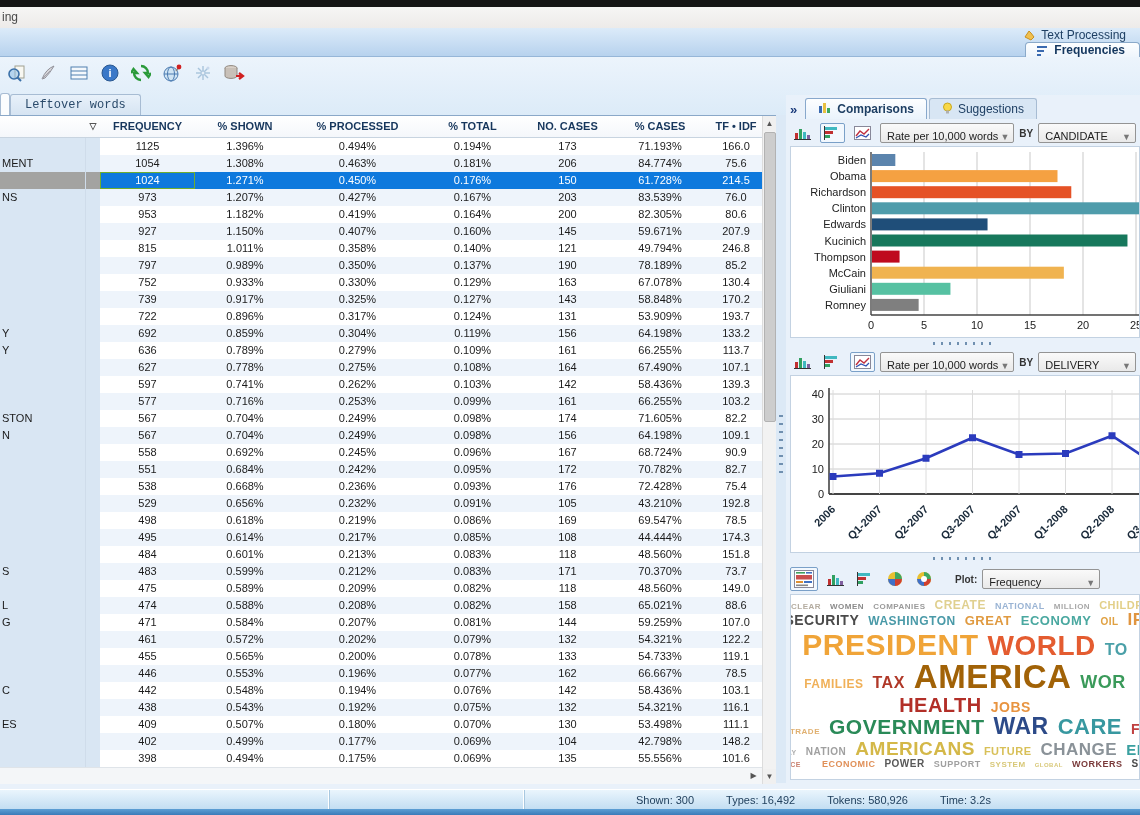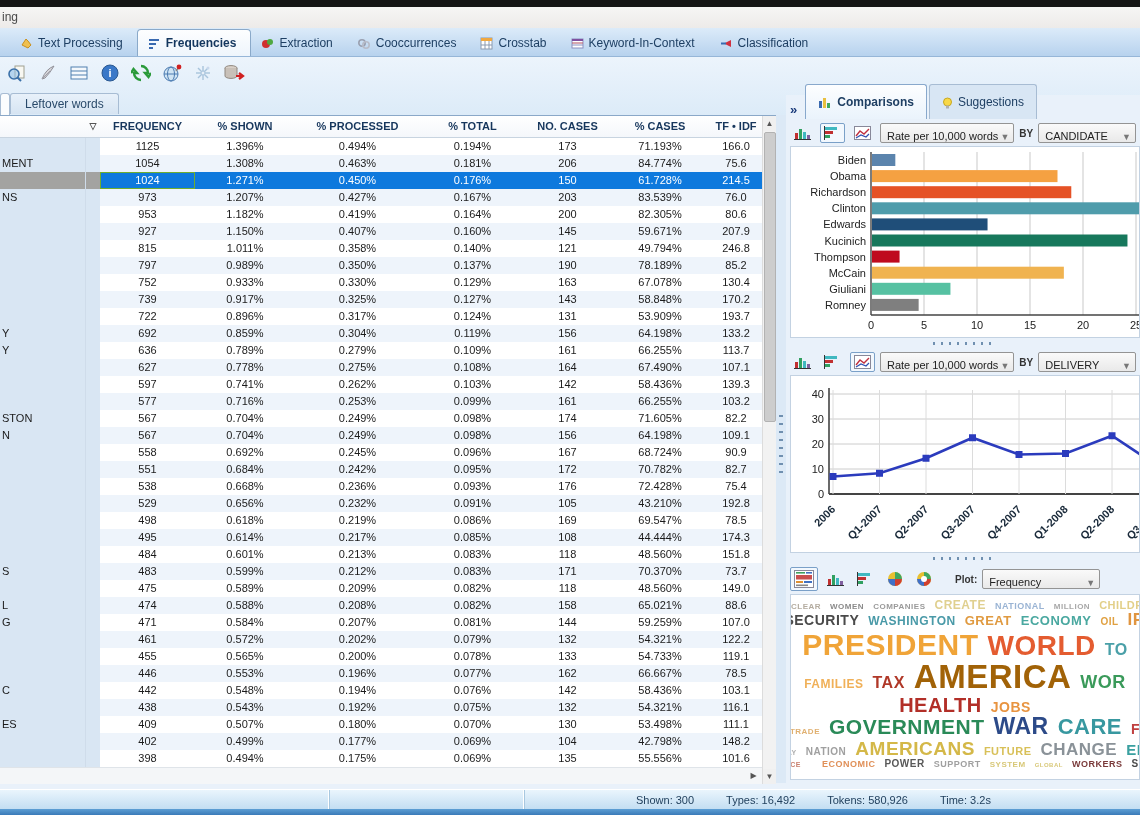--- a/index.html
+++ b/index.html
@@ -4,32 +4,32 @@
 <style>
   * { margin:0; padding:0; box-sizing:border-box; }
   html,body { width:1140px; height:815px; overflow:hidden; font-family:"Liberation Sans",sans-serif; }
   #app { position:relative; width:1140px; height:815px; background:#e9f1fa; }
 
   
   .top-black { position:absolute; left:0; top:0; width:1140px; height:7px; background:#151515; }
   .titlebar { position:absolute; left:0; top:7px; width:1140px; height:24px; background:linear-gradient(#f6f5f4,#eceae8); border-bottom:1px solid #d8d6d4; color:#4a4a4a; font-size:12px; line-height:20px; padding-left:2px; }
 
   
-  .tabbar { position:absolute; left:0; top:28px; width:1140px; height:29px; background:linear-gradient(#dcebf9,#b7d2ee); border-bottom:1px solid #96b6d8; display:flex; align-items:flex-end; padding-left:10px; }
+  .tabbar { position:absolute; left:0; top:28px; width:1140px; height:29px; background:linear-gradient(#dcebf9,#b7d2ee); border-bottom:1px solid #96b6d8; display:flex; align-items:flex-end; padding-left:10px;flex-direction:column; }
   .mtab { display:flex; align-items:center; gap:5px; height:26px; padding:0 14px 0 10px; font-size:12px; color:#1e3f63; cursor:default; }
   .mtab.active { background:linear-gradient(#fdfeff,#eef5fc); border:1px solid #8aa9c9; border-bottom:none; border-radius:4px 4px 0 0; height:27px; font-weight:bold; color:#13365e; }
   .mtab svg { flex:0 0 auto; }
 
   
   .toolband { position:absolute; left:0; top:57px; width:1140px; height:58px; background:linear-gradient(#ecf4fc,#dcebf8); }
   .tools { position:absolute; left:6px; top:5px; display:flex; gap:9px; align-items:center; }
   .tool { width:22px; height:22px; display:flex; align-items:center; justify-content:center; border-radius:3px; }
 
   
-  .subtabs { position:absolute; left:0; top:92px; height:23px; display:flex; align-items:center; }
+  .subtabs { position:absolute; left:0; top:92px; height:23px; display:flex; align-items:flex-end;font-family:Liberation Mono, monospace; }
   .stab { font-size:12px; color:#2a4a6a; background:linear-gradient(#e8f1fa,#d6e4f2); border:1px solid #a7bcd3; border-bottom:none; border-radius:3px 3px 0 0; padding:3px 14px; }
   .stab.partial { width:10px; padding:3px 2px; background:#fbfdfe; height:22px; }
 
   
   .tablewrap { position:absolute; left:0; top:115px; width:776px; height:668px; background:#fff; border-top:1px solid #8aa8c8; }
   .tgrid { position:absolute; left:0; top:0; width:762px; }
   .trow { display:grid; grid-template-columns:86px 14px 95px 100px 125px 105px 85px 100px 52px; height:17px; }
   .trow.hdr { height:22px; background:linear-gradient(#ffffff,#f4f7fb); border-bottom:1px solid #c8d4e0; }
   .hcell { font-size:11px; font-weight:bold; color:#16365c; text-align:center; line-height:21px; white-space:nowrap; overflow:hidden; }
   .cell { font-size:11px; color:#1b1b1b; text-align:center; line-height:17px; white-space:nowrap; overflow:hidden; }
@@ -52,21 +52,21 @@
 
   
   .vsplit { position:absolute; left:776px; top:115px; width:10px; height:668px; background:#dce9f6; }
   .vsplit .dots { position:absolute; left:3px; top:300px; width:4px; height:60px;
      background:repeating-linear-gradient(#7090b0 0 2px, transparent 2px 8px); }
 
   
   .rpanel { position:absolute; left:786px; top:95px; width:354px; height:694px; background:#e9f1fa; }
   .rtabs { display:flex; align-items:flex-end; height:24px; gap:2px; }
   .chev { font-size:13px; font-weight:bold; color:#1a3a7a; padding:0 6px 2px 4px; }
-  .rtab { display:flex; align-items:flex-end; gap:5px; font-size:12px; color:#1e3f63; padding:10px 12px; background:#d8e6f4; border:1px solid #a7bcd3; border-bottom:none; border-radius:3px 3px 0 0; }
+  .rtab { display:flex; align-items:flex-start; gap:5px; font-size:12px; color:#1e3f63; padding:3px 12px; background:#d8e6f4; border:1px solid #a7bcd3; border-bottom:none; border-radius:3px 3px 0 0; }
   .rtab.active { background:linear-gradient(#fdfeff,#eaf3fc); border-color:#88a8cc; font-weight:bold; }
   .sec-toolbar { display:flex; align-items:center; gap:5px; padding:4px 4px 3px 4px; }
   .cbtn { padding:2px 3px; border:1px solid transparent; border-radius:2px; display:flex; }
   .cbtn.sel { border-color:#7aa0c8; background:#f2f8fe; }
   .dropdown { height:20px; background:linear-gradient(#fafafa,#e9e9e9); border:1px solid #949494; border-radius:2px; font-size:11px; color:#222; display:flex; align-items:flex-end; justify-content:space-between; padding:0 4px 0 6px; }
   .dd-arrow { color:#777; font-size:9px; }
   .bylbl { font-size:10px; font-weight:bold; color:#333; }
   .chartbox { background:#fff; border:1px solid #c3d2e2; margin:0 0 0 4px; }
   .hsplit { height:10px; position:relative; }
   .hsplit .dots { position:absolute; left:50%; top:4px; width:60px; height:3px; margin-left:-30px;

